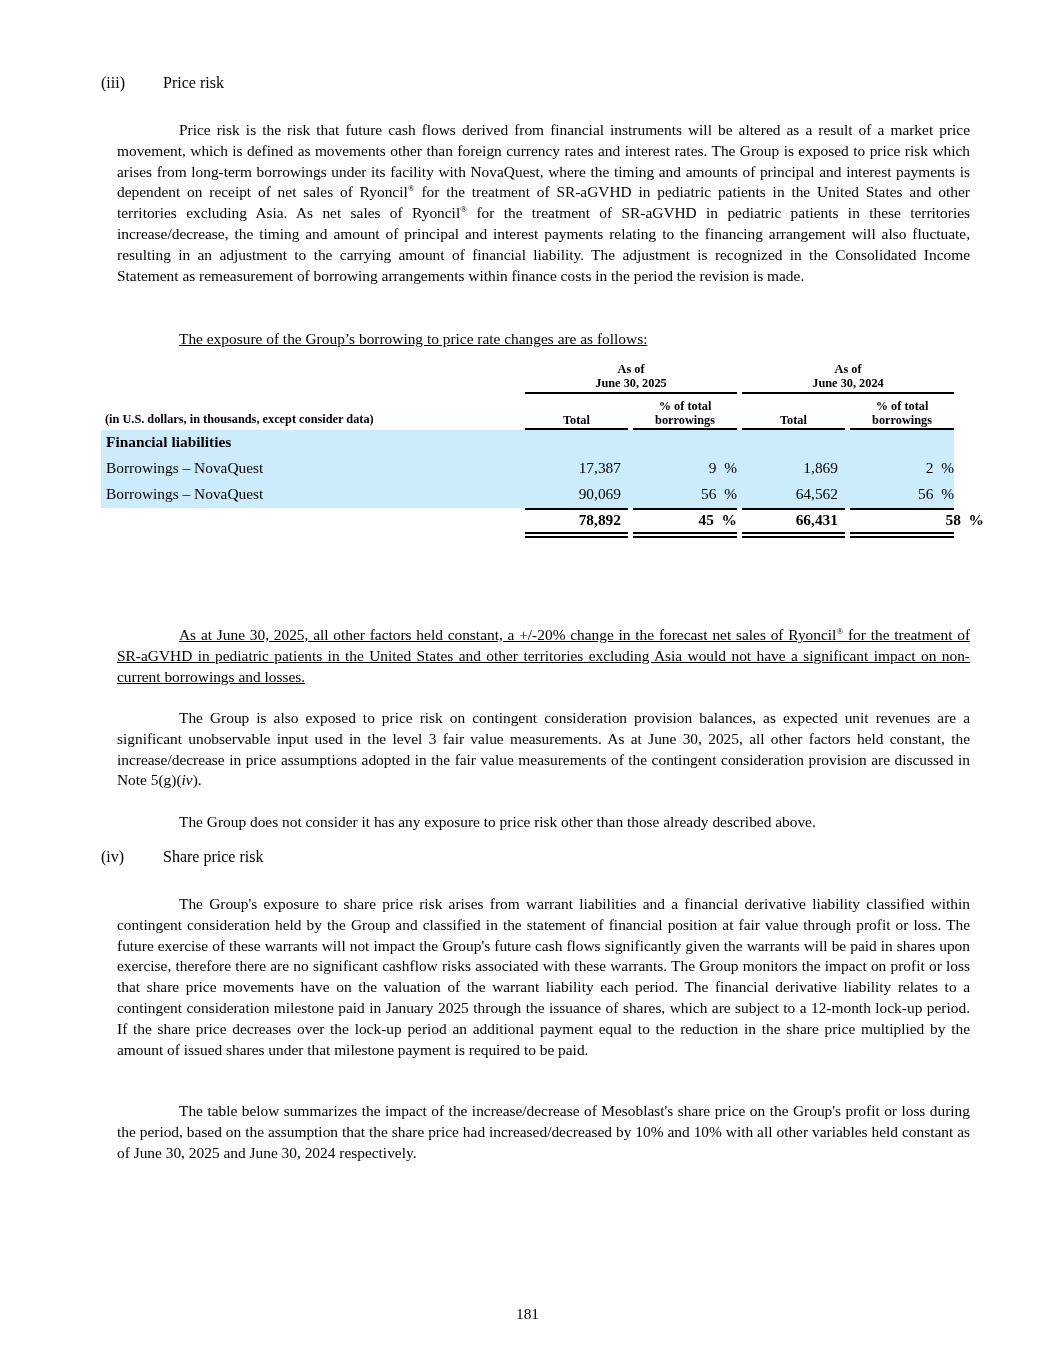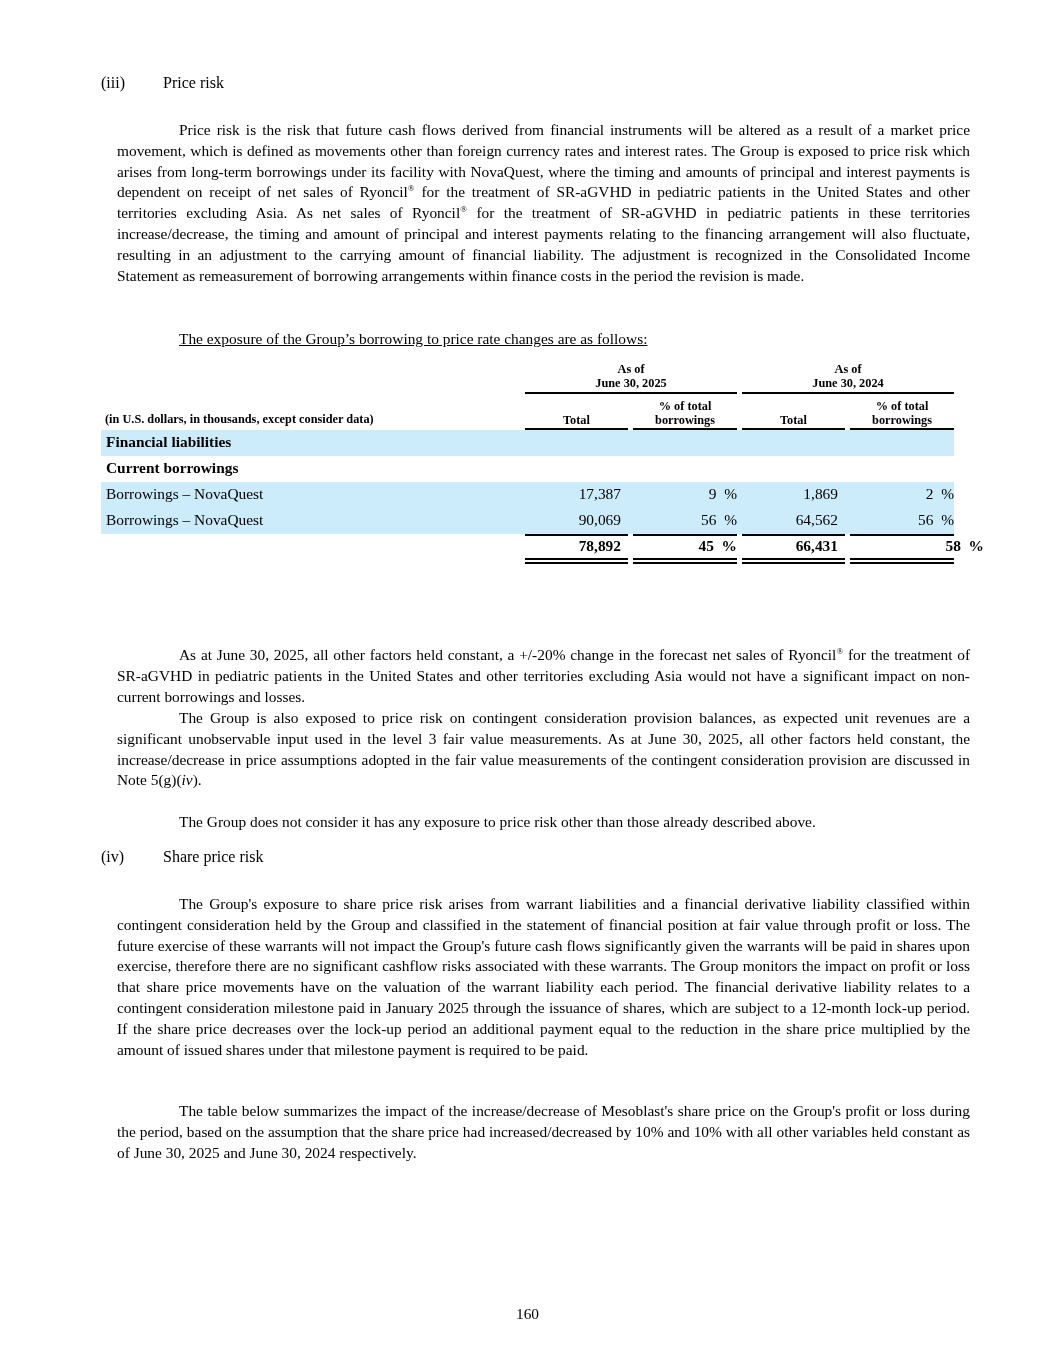--- a/index.html
+++ b/index.html
@@ -74,23 +74,20 @@
       <div class="col" style="left:749px; width:104px;">
         <div>% of total</div>
         <div>borrowings</div>
       </div>
     </div>
 
     <div class="row band">
       <span class="label bold">Financial liabilities</span>
     </div>
 
-    <div class="row">
-      <span class="label bold">Current borrowings</span>
-    </div>
 
     <div class="row band">
       <span class="label">Borrowings – NovaQuest</span>
       <span class="cell" style="left:424px; width:96px;">17,387</span>
       <span class="cell" style="left:532px; width:104px;"><span>9</span>&nbsp; <span>%</span></span>
       <span class="cell" style="left:641px; width:96px;">1,869</span>
       <span class="cell" style="left:749px; width:104px;"><span>2</span>&nbsp; <span>%</span></span>
     </div>
 
 
@@ -111,28 +108,28 @@
       <span class="cell" style="left:532px; width:104px;"><span>45</span>&nbsp; <span>%</span></span>
       <span class="cell" style="left:641px; width:96px;">66,431</span>
       <span class="cell" style="left:779px; width:104px;"><span>58</span>&nbsp; <span>%</span></span>
       <div class="dbl" style="left:424px; width:103px;"></div>
       <div class="dbl" style="left:532px; width:104px;"></div>
       <div class="dbl" style="left:641px; width:103px;"></div>
       <div class="dbl" style="left:749px; width:104px;"></div>
     </div>
   </div>
 
-  <p class="para" style="top:629px;"><span>As at June 30, 2025, all other factors held constant, a +/-20% change in the forecast net sales of Ryoncil</span><sup>®</sup><span> for the treatment of SR-aGVHD in pediatric patients in the United States and other territories excluding Asia would not have a significant impact on non-current borrowings and losses.</span></p>
+  <p class="para" style="top:609px;text-decoration:underline;"><span>As at June 30, 2025, all other factors held constant, a +/-20% change in the forecast net sales of Ryoncil</span><sup>®</sup><span> for the treatment of SR-aGVHD in pediatric patients in the United States and other territories excluding Asia would not have a significant impact on non-current borrowings and losses.</span></p>
 
   <p class="para" style="top:692px;"><span>The Group is also exposed to price risk on contingent consideration provision balances, as expected unit revenues are a significant unobservable input used in the level 3 fair value measurements. As at June 30, 2025, all other factors held constant, the increase/decrease in price assumptions adopted in the fair value measurements of the contingent consideration provision are discussed in Note 5(g)(</span><i>iv</i><span>).</span></p>
 
   <p class="para" style="top:796px;">The Group does not consider it has any exposure to price risk other than those already described above.</p>
 
   <div class="heading" style="top:848px;">
     <span class="num">(iv)</span><span>Share price risk</span>
   </div>
 
   <p class="para" style="top:878px;">The Group's exposure to share price risk arises from warrant liabilities and a financial derivative liability classified within contingent consideration held by the Group and classified in the statement of financial position at fair value through profit or loss. The future exercise of these warrants will not impact the Group's future cash flows significantly given the warrants will be paid in shares upon exercise, therefore there are no significant cashflow risks associated with these warrants. The Group monitors the impact on profit or loss that share price movements have on the valuation of the warrant liability each period. The financial derivative liability relates to a contingent consideration milestone paid in January 2025 through the issuance of shares, which are subject to a 12-month lock-up period. If the share price decreases over the lock-up period an additional payment equal to the reduction in the share price multiplied by the amount of issued shares under that milestone payment is required to be paid.</p>
 
   <p class="para" style="top:1085px;">The table below summarizes the impact of the increase/decrease of Mesoblast's share price on the Group's profit or loss during the period, based on the assumption that the share price had increased/decreased by 10% and 10% with all other variables held constant as of June 30, 2025 and June 30, 2024 respectively.</p>
 </div>
 
-<div class="pagenum">160</div>
+<div class="pagenum">181</div>
 
 </body></html>

